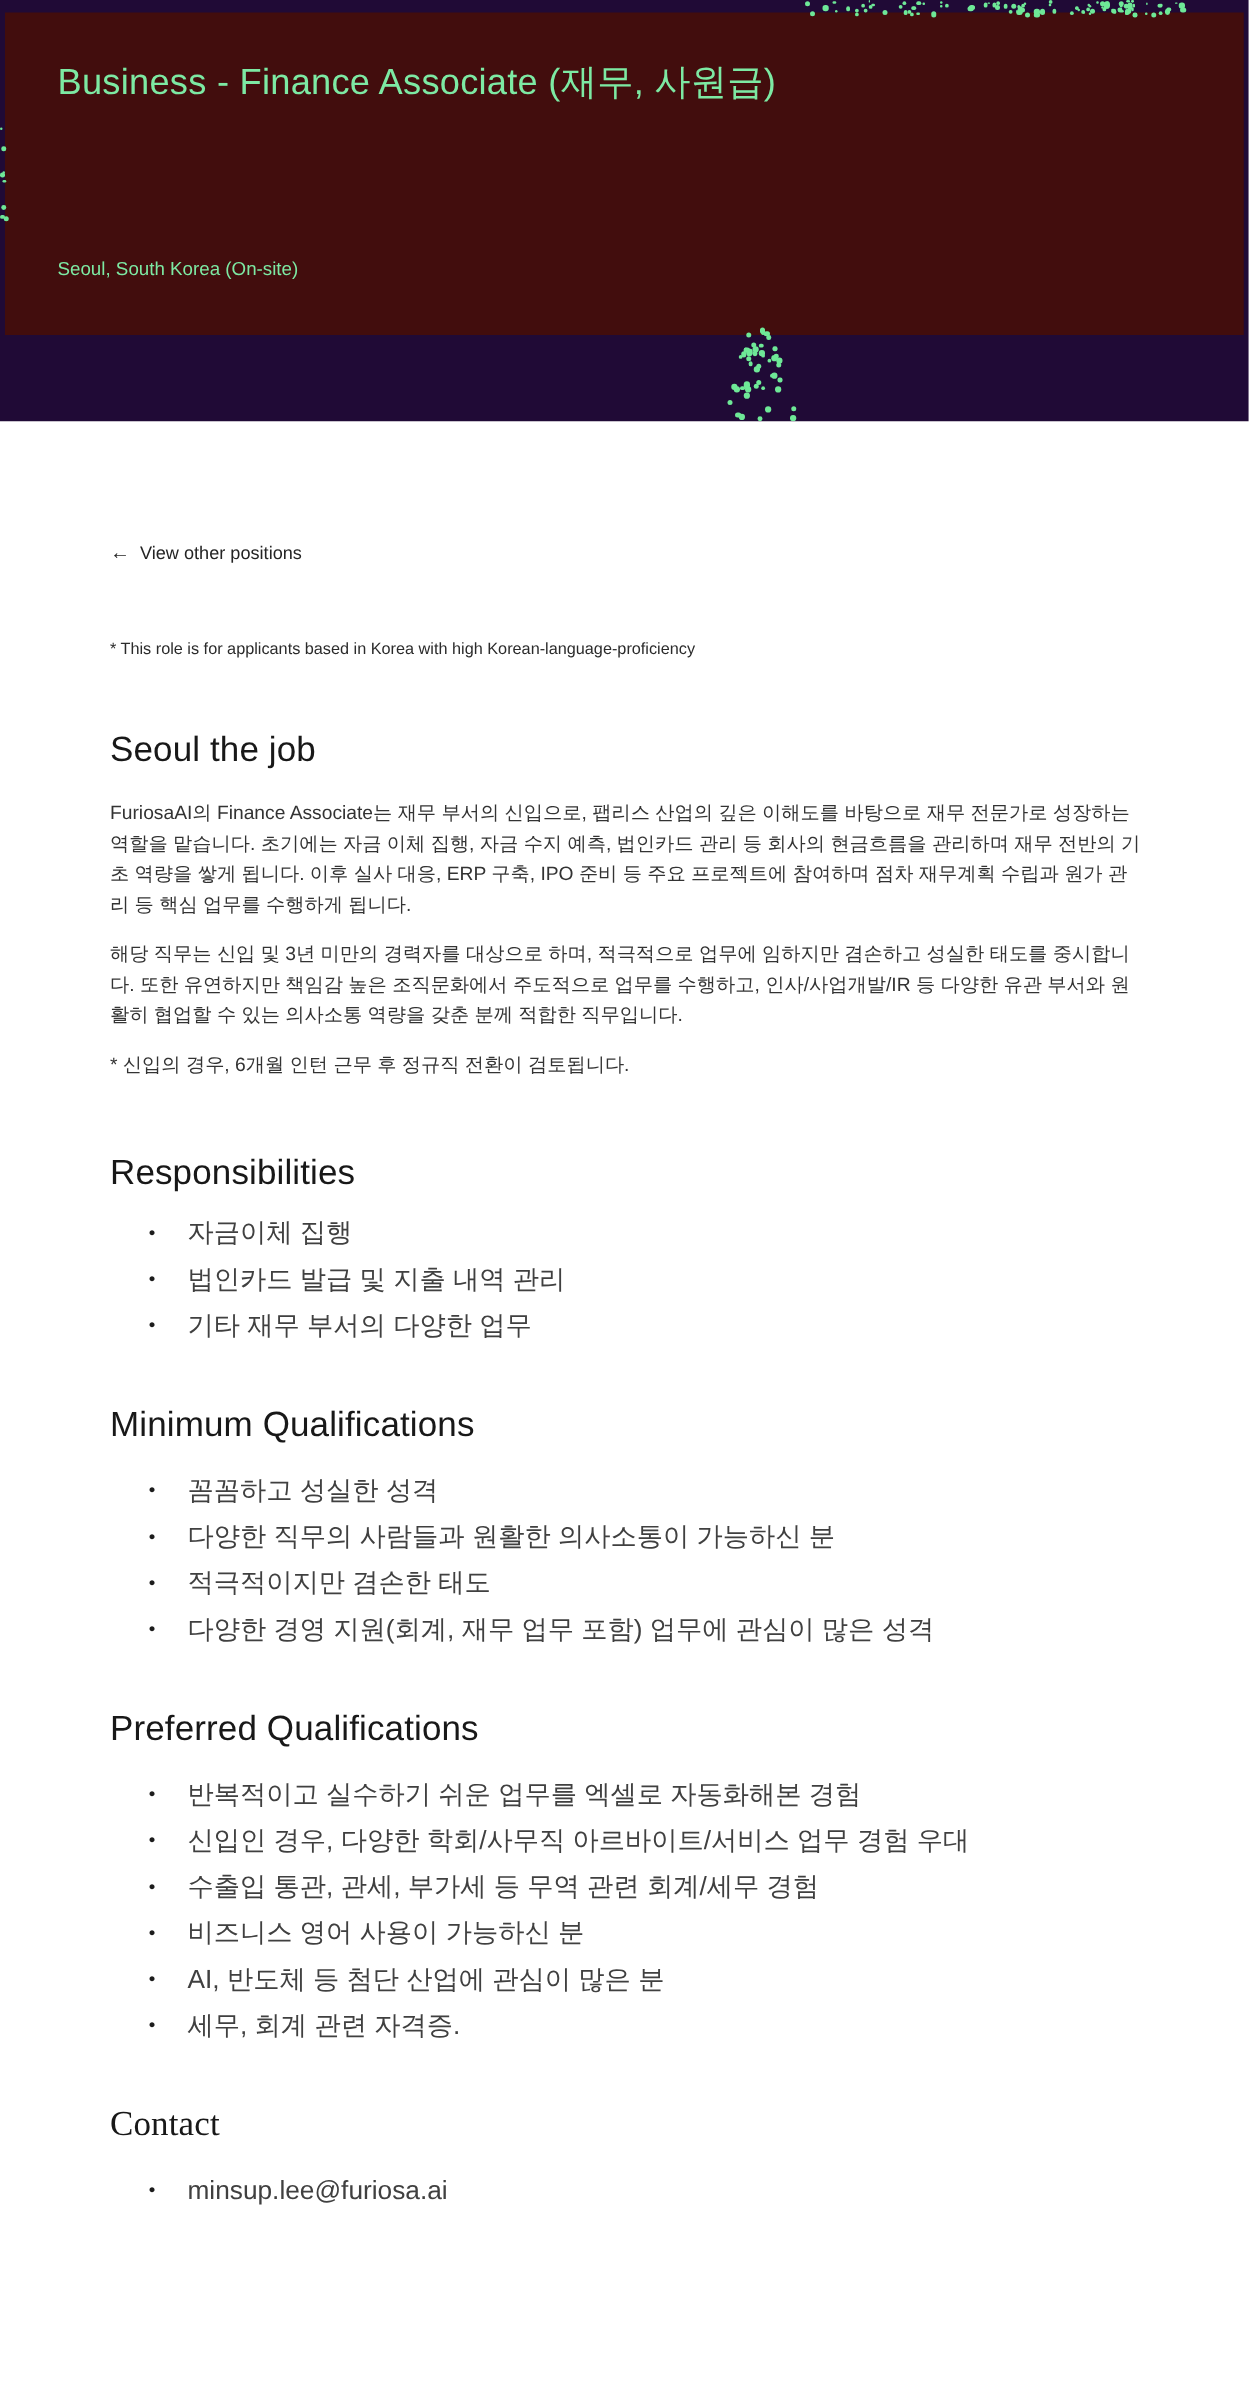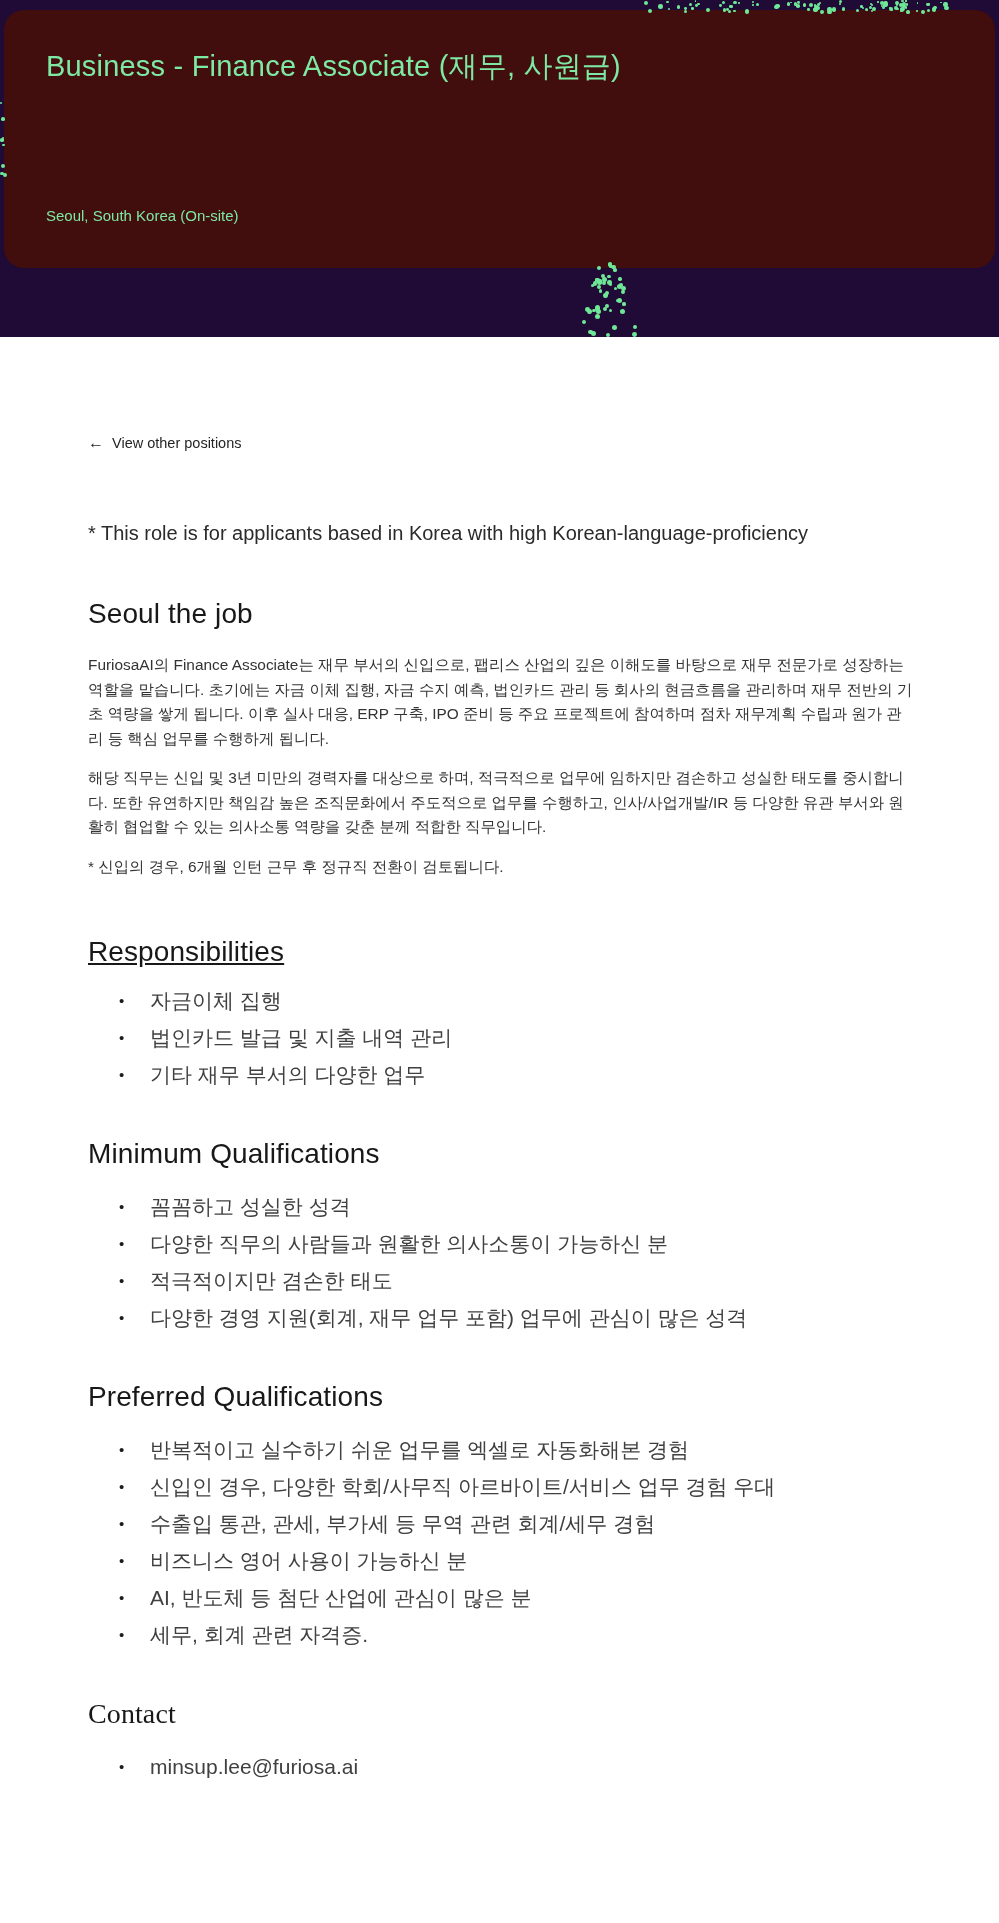--- a/index.html
+++ b/index.html
@@ -15,21 +15,21 @@
   .hero {
     position:relative;
     width:999px; height:337px;
     background:#200a36;
     overflow:hidden;
   }
   .hero-card {
     position:absolute;
     left:4px; right:4px; top:10px; height:258px;
     background:#420d0d;
-    border-radius:20px;
+    border-radius:0;
     z-index:2;
   }
   .job-title {
     position:absolute;
     left:42px; top:40px;
     font-size:29px;
     font-weight:500;
     letter-spacing:.2px;
     color:#7de9a3;
     line-height:1.15;
@@ -55,34 +55,34 @@
     gap:8px;
     margin-top:96px;
     font-size:14.5px;
     line-height:20px;
     color:#242424;
     text-decoration:none;
     cursor:pointer;
   }
   .back-link .arrow { font-size:16px; }
   .note {
-    margin-top:70px;
-    font-size:20px;
+    margin-top:56px;
+    font-size:13px;
     line-height:20px;
     color:#2b2b2b;
   }
   h2 {
     font-size:28px;
     line-height:34px;
     font-weight:500;
     color:#181818;
     letter-spacing:.1px;
   }
   .h-about { margin-top:54px; }
-  .h-resp  { margin-top:56px;text-decoration:underline; }
+  .h-resp  { margin-top:56px; }
   .h-minq  { margin-top:44px; }
   .h-pref  { margin-top:44px; }
   .h-cont  { margin-top:44px;font-family:Liberation Serif, serif; }
   .para {
     width:828px;
     font-size:15.4px;
     line-height:24.5px;
     color:#333333;
   }
   .p-first { margin-top:22px; }

